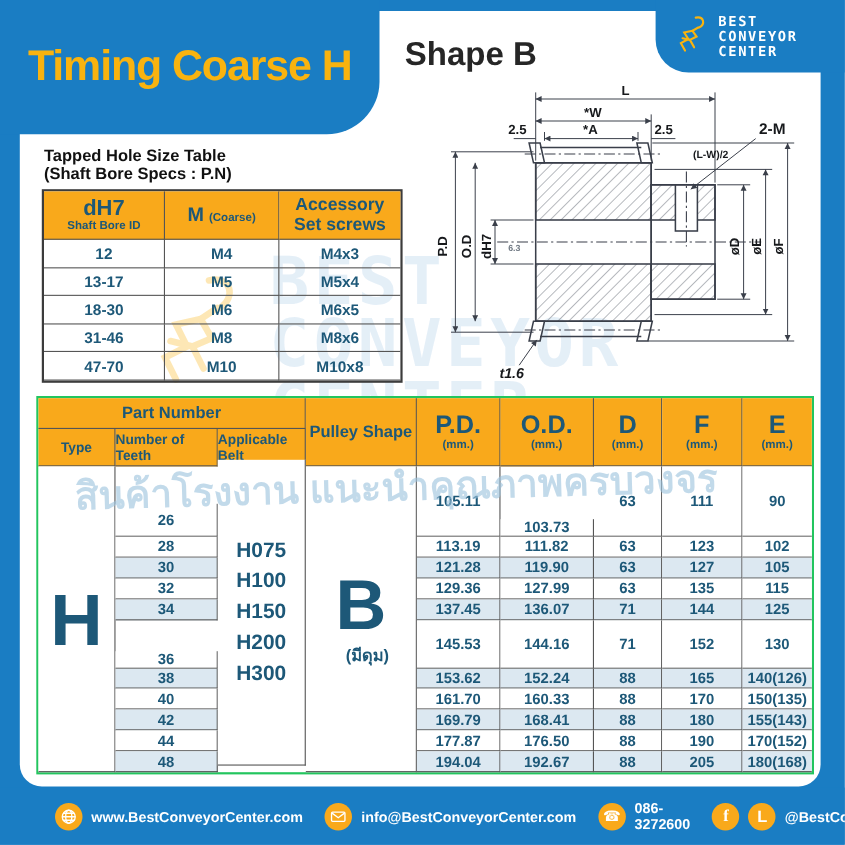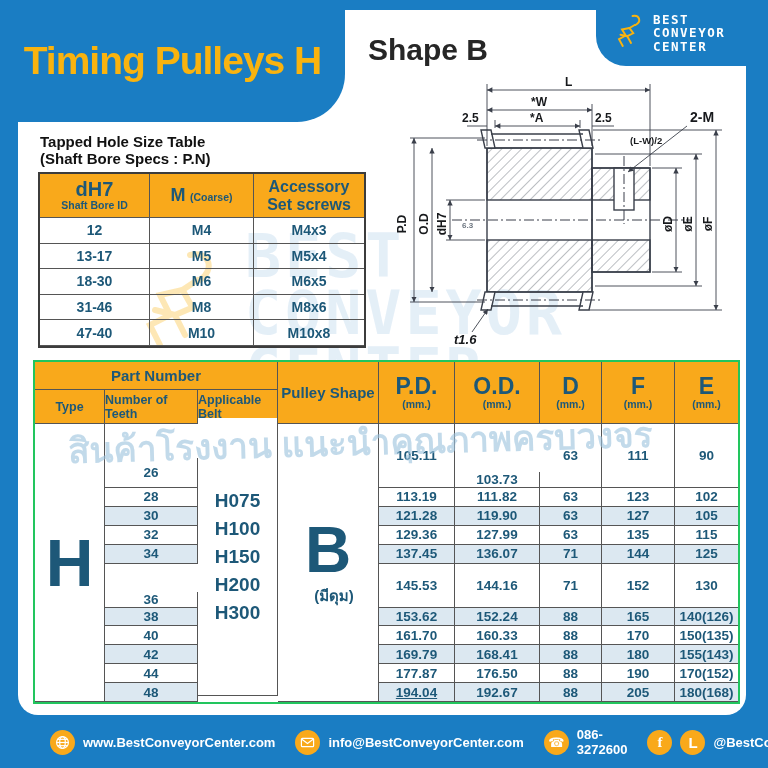--- a/index.html
+++ b/index.html
@@ -80,21 +80,21 @@
 <div class="wm-goat">
   <svg width="120" height="120" viewBox="0 0 48 48" fill="none" stroke="#f9b30f" stroke-width="2.4" stroke-linecap="round">
     <path d="M30 6 C38 4 40 12 34 16"></path>
       <path d="M33 16 L27 20 L31 27 L24 30 L28 38"></path>
     <path d="M27 20 L18 22 L22 30 L14 34 L18 42"></path>
       <path d="M24 30 L16 28"></path>
   </svg>
 </div>
 
 <div class="banner">
-  <h1>Timing Pulleys H</h1>
+  <h1>Timing Coarse H</h1>
 </div>
 
 <div class="logoblock">
   <span>
     <svg width="36" height="44" viewBox="0 0 48 48" fill="none" stroke="#f9b30f" stroke-width="2.6" stroke-linecap="round">
       <path d="M30 4 C40 2 42 12 34 16"></path>
         <path d="M33 16 L26 20 L31 27 L23 31 L28 40"></path>
       <path d="M26 20 L16 22 L21 30 L12 35 L17 44"></path>
         <path d="M23 31 L14 29"></path>
     </svg>
@@ -131,21 +131,21 @@
     <div class="val">M4x3</div>
     <div class="val">13-17</div>
     <div class="val">M5</div>
     <div class="val">M5x4</div>
     <div class="val">18-30</div>
     <div class="val">M6</div>
     <div class="val">M6x5</div>
     <div class="val">31-46</div>
     <div class="val">M8</div>
     <div class="val">M8x6</div>
-    <div class="val">47-40</div>
+    <div class="val">47-70</div>
     <div class="val">M10</div>
     <div class="val">M10x8</div>
   </div>
 
 <svg class="diagram" width="360" height="300" viewBox="0 0 360 300">
   <defs>
     <pattern id="hatch" patternUnits="userSpaceOnUse" width="7" height="7" patternTransform="rotate(45)">
       <line x1="0" y1="0" x2="0" y2="7" stroke="#7a8088" stroke-width="1"></line>
     </pattern>
     <marker id="ar" markerWidth="8" markerHeight="8" refX="6" refY="3" orient="auto">
@@ -333,21 +333,21 @@
     <div class="cell shade" style="grid-area: 11 / 7;">88</div>
     <div class="cell shade" style="grid-area: 11 / 8;">180</div>
     <div class="cell shade noRb" style="grid-area: 11 / 9;">155(143)</div>
     <div class="cell" style="grid-area: 12 / 2;">44</div>
     <div class="cell" style="grid-area: 12 / 5;">177.87</div>
     <div class="cell" style="grid-area: 12 / 6;">176.50</div>
     <div class="cell" style="grid-area: 12 / 7;">88</div>
     <div class="cell" style="grid-area: 12 / 8;">190</div>
     <div class="cell noRb" style="grid-area: 12 / 9;">170(152)</div>
     <div class="cell shade" style="grid-area: 13 / 2;">48</div>
-    <div class="cell shade" style="grid-area: 13 / 5; text-decoration: underline;">194.04</div>
+    <div class="cell shade" style="grid-area: 13 / 5;">194.04</div>
     <div class="cell shade" style="grid-area: 13 / 6;">192.67</div>
     <div class="cell shade" style="grid-area: 13 / 7;">88</div>
     <div class="cell shade" style="grid-area: 13 / 8;">205</div>
     <div class="cell shade noRb" style="grid-area: 13 / 9;">180(168)</div>
   </div>
 
 <div class="footer">
   <div class="fitem">
     <span class="ficon">
       <svg width="15" height="15" viewBox="0 0 16 16" fill="none" stroke="#fff" stroke-width="1.3">

